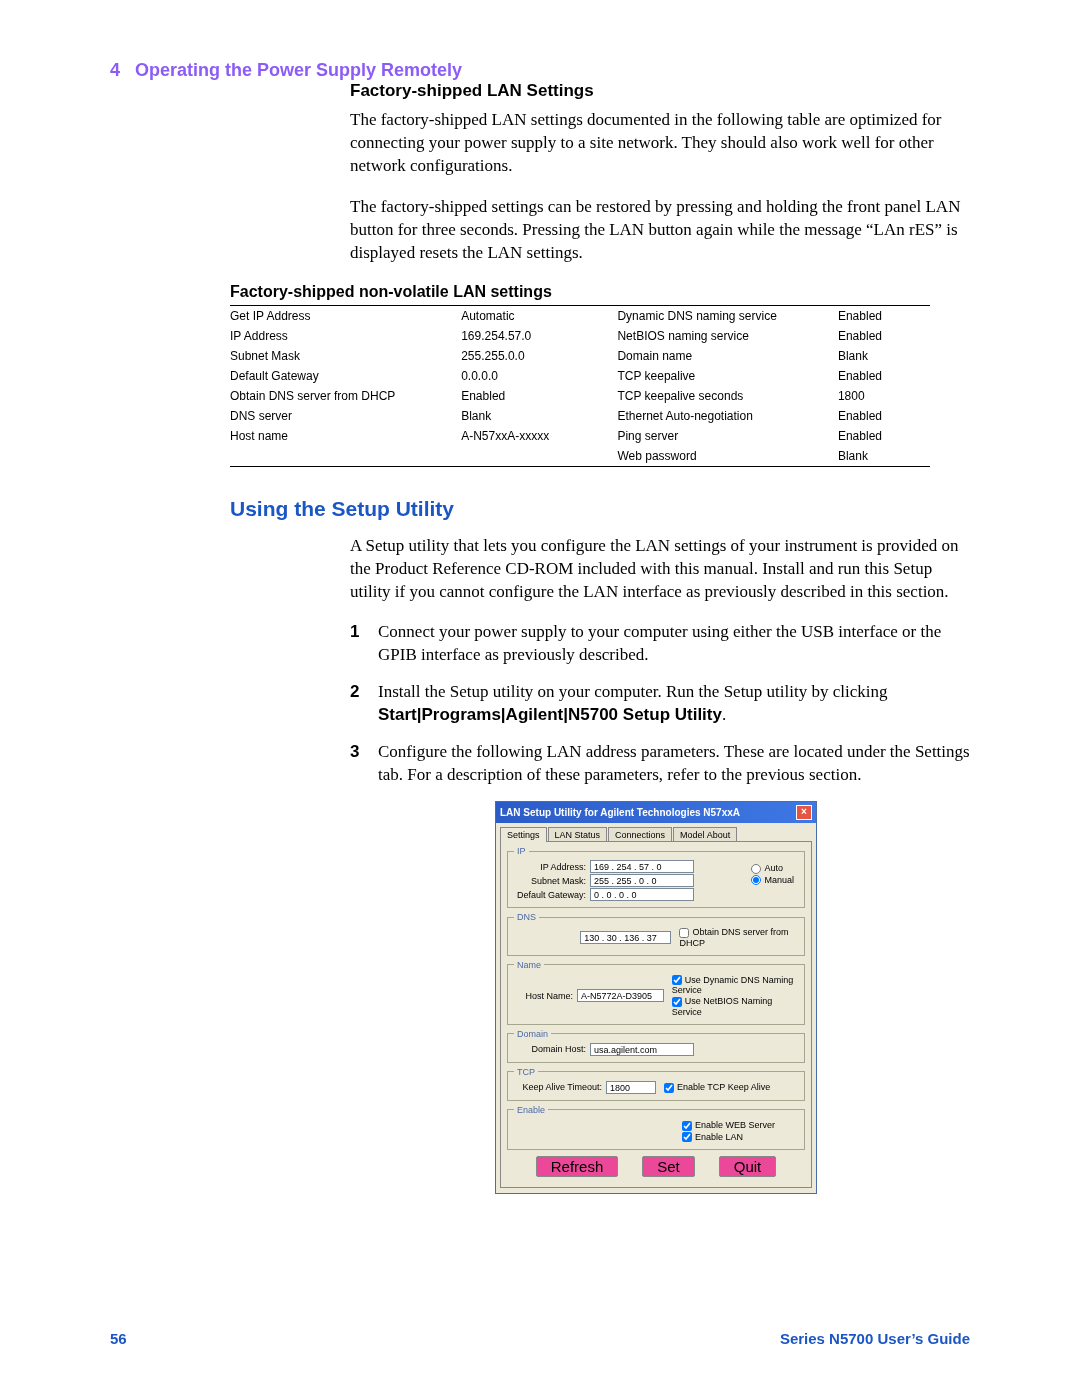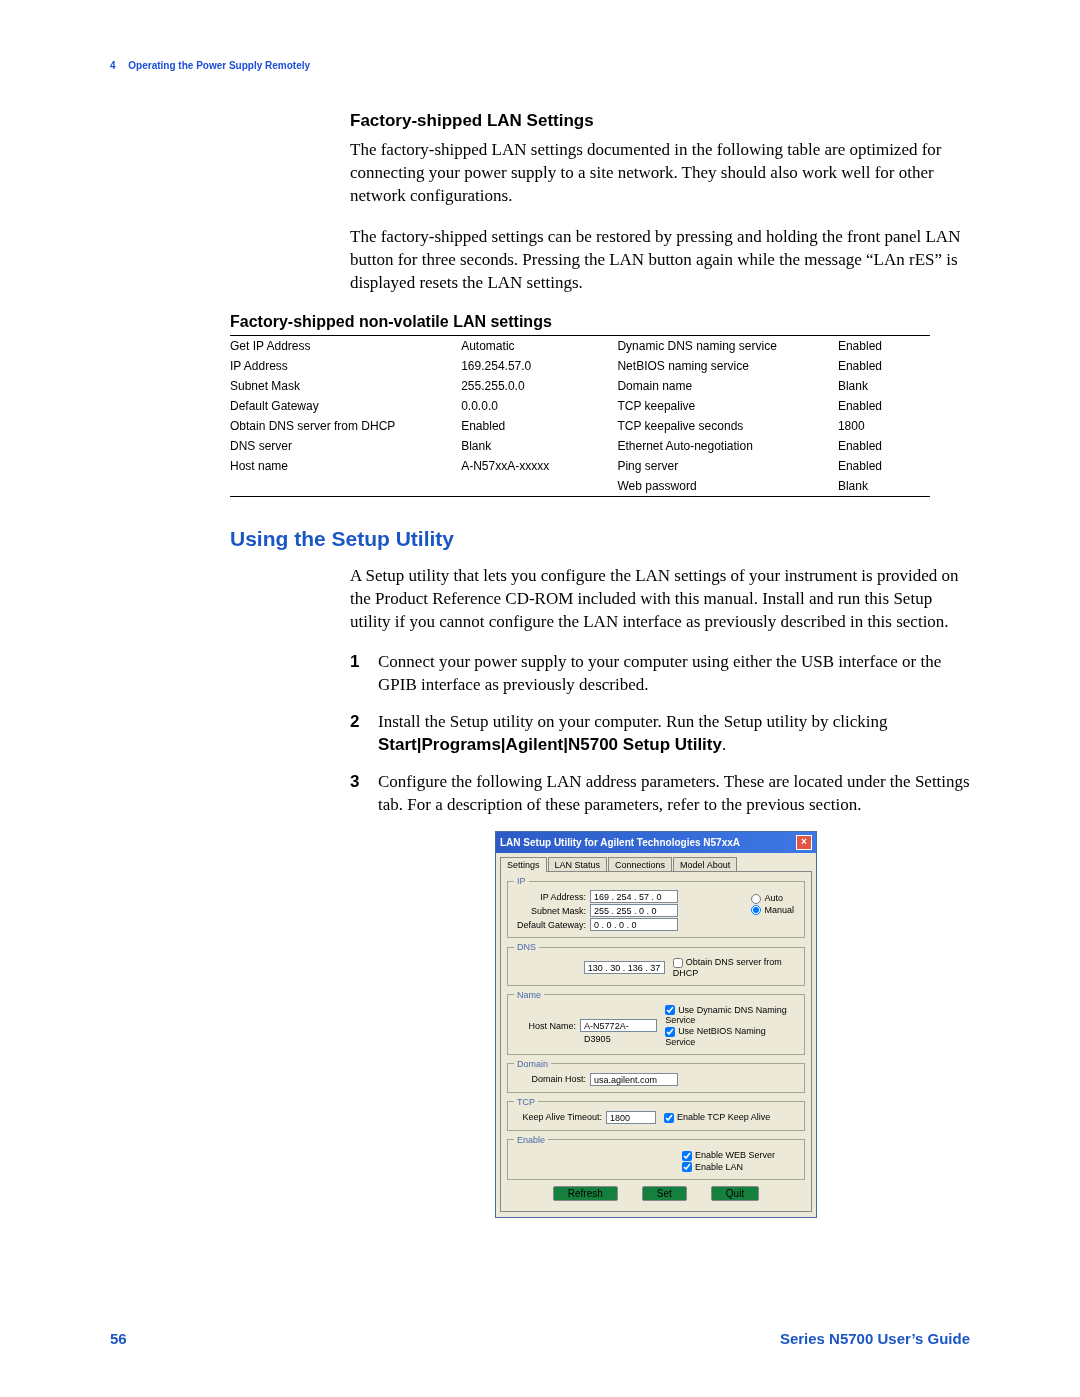--- a/index.html
+++ b/index.html
@@ -9,24 +9,23 @@
     color: #000;
   }
   .page {
     width: 1080px;
     height: 1397px;
     position: relative;
     box-sizing: border-box;
     padding: 60px 110px 50px 110px;
   }
   .header-line {
-    color: #1d4ed8;
-    font-weight: bold;
-    font-size: 10px;
-    margin-bottom: 40px;
+    color: #8b5cf6;
+    font-weight: bold;
+    font-size: 18px;
   }
   .header-line .chnum { margin-right: 10px; }
   .section-h2 {
     font-weight: bold;
     font-size: 17px;
     margin: 0 0 8px 0;
   }
   .body-text {
     font-family: "Century Schoolbook", Georgia, serif;
     font-size: 17px;
@@ -146,21 +145,21 @@
     padding: 0 3px;
     color: #4b6aa8;
   }
   .row { display: flex; align-items: center; margin: 1px 0; }
   .lbl { width: 72px; text-align: right; padding-right: 4px; }
   .inp {
     background: #fff;
     border: 1px solid #7b8a99;
     height: 13px;
     padding: 0 3px;
-    width: 88px;
+    width: 104px;
     box-sizing: border-box;
     font-family: Tahoma, Arial, sans-serif;
     font-size: 9px;
     line-height: 13px;
   }
   .radio-col {
     position: absolute;
     right: 10px;
     top: 6px;
     font-size: 9px;
@@ -177,23 +176,23 @@
     vertical-align: middle;
     width: 10px; height: 10px;
   }
   .btnrow {
     display: flex;
     justify-content: center;
     gap: 24px;
     margin: 6px 0 4px 0;
   }
   .btn {
-    font-size: 10px;
+    font-size: 15px;
     padding: 1px 14px;
-    background: #15803d;
+    background: #ec4899;
     border: 1px solid #888;
     border-radius: 2px;
     font-family: Tahoma, Arial, sans-serif;
   }
   .footer {
     position: absolute;
     bottom: 50px;
     left: 110px;
     right: 110px;
     display: flex;

